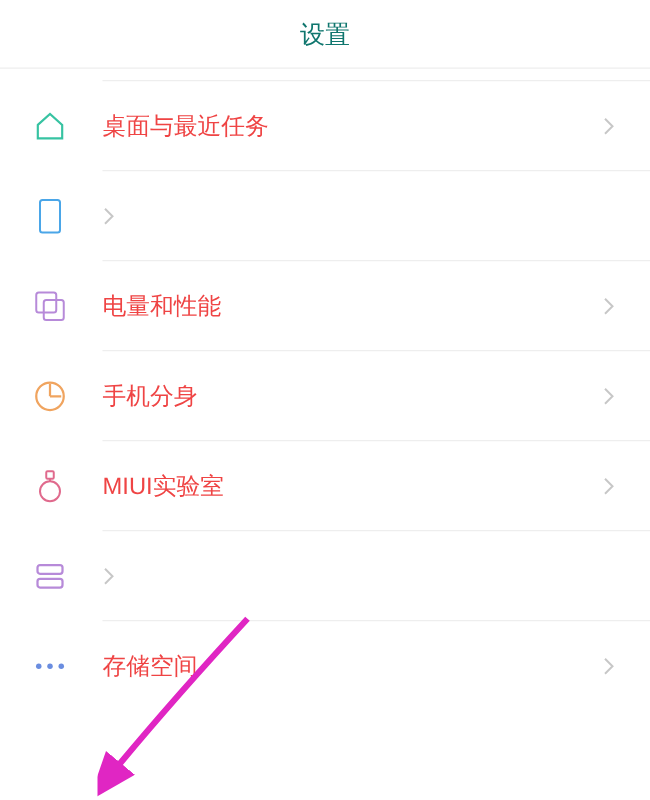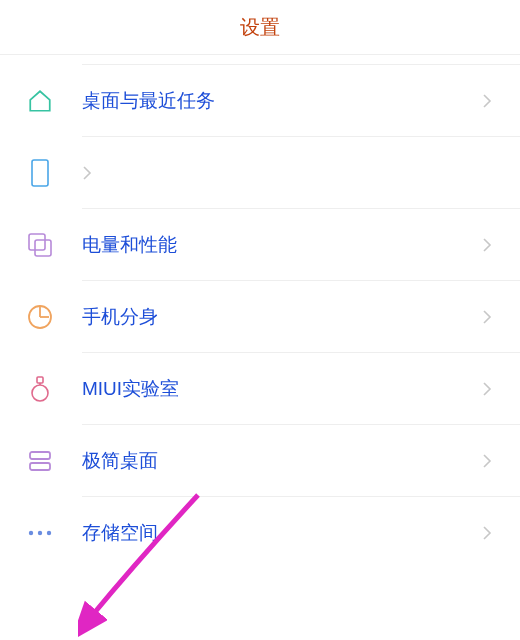--- a/index.html
+++ b/index.html
@@ -1,32 +1,32 @@
 <!DOCTYPE html>
 <html><head>
 <meta charset="utf-8">
 <style>
   * { box-sizing: border-box; margin: 0; padding: 0; }
   html, body { width: 520px; height: 640px; font-family: "PingFang SC", "Microsoft YaHei", sans-serif; background: #fff; }
   .screen { width: 520px; height: 640px; background: #fff; overflow: hidden; position: relative; }
   .header {
     height: 55px; display: flex; align-items: center; justify-content: center;
-    font-size: 20px; color: #c2410c; border-bottom: 1px solid #eee;
+    font-size: 20px; color: #0f766e; border-bottom: 1px solid #eee;
   }
   .list { padding-left: 82px; }
   .row {
     position: relative; height: 72px; display: flex; align-items: center;
     border-bottom: 1px solid #eee; padding-right: 28px;
   }
   .row:last-child { border-bottom: none; }
   .icon-slot {
     position: absolute; left: -58px; width: 32px; height: 32px;
     display: flex; align-items: center; justify-content: center;
   }
-  .label { font-size: 19px; color: #1d4ed8; flex: 1; }
+  .label { font-size: 19px; color: #ef4444; flex: 1; }
   .chevron { display: flex; align-items: center; }
   .chevron svg { display: block; }
   .arrow {
     position: absolute; left: 78px; top: 490px; pointer-events: none;
     transform: rotate(0deg);
   }
   
   .top-divider { margin-left: 82px; border-bottom: 1px solid #eee; height: 10px; }
 </style>
 </head>
@@ -117,21 +117,20 @@
       </span>
     </div>
 
     <div class="row">
       <div class="icon-slot">
         <svg width="24" height="24" viewBox="0 0 24 24" fill="none" stroke="#b78ad9" stroke-width="1.8">
           <rect x="2" y="3" width="20" height="7" rx="2"></rect>
           <rect x="2" y="14" width="20" height="7" rx="2"></rect>
         </svg>
       </div>
-      <span class="label">极简桌面</span>
       <span class="chevron">
         <svg width="10" height="16" viewBox="0 0 10 16" fill="none" stroke="#c7c7c7" stroke-width="1.6">
             <path d="M2 2 L8 8 L2 14"></path>
           </svg>
       </span>
     </div>
 
     <div class="row" style="border-bottom:none;">
       <div class="icon-slot">
         <svg width="26" height="8" viewBox="0 0 26 8" fill="#6a8de0">

